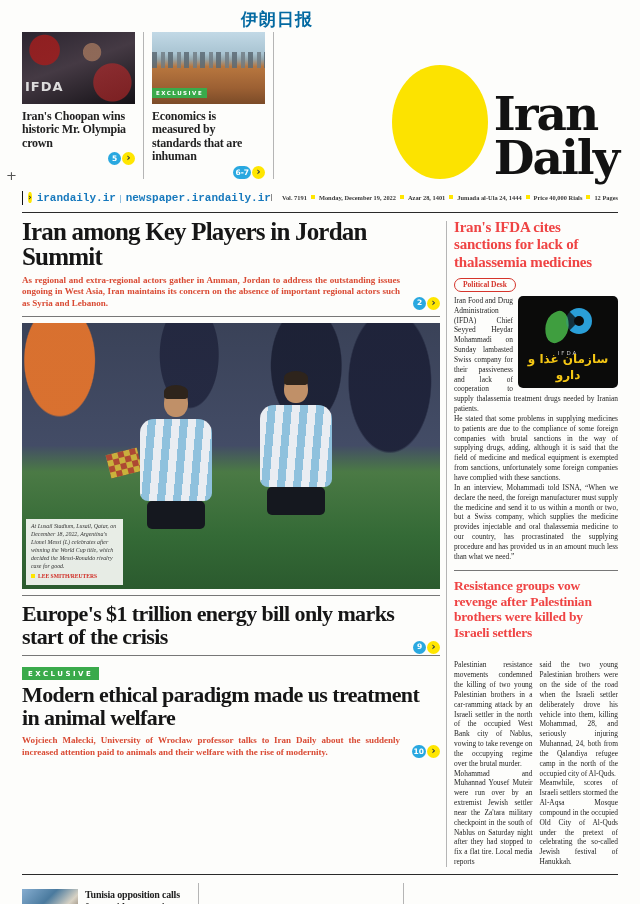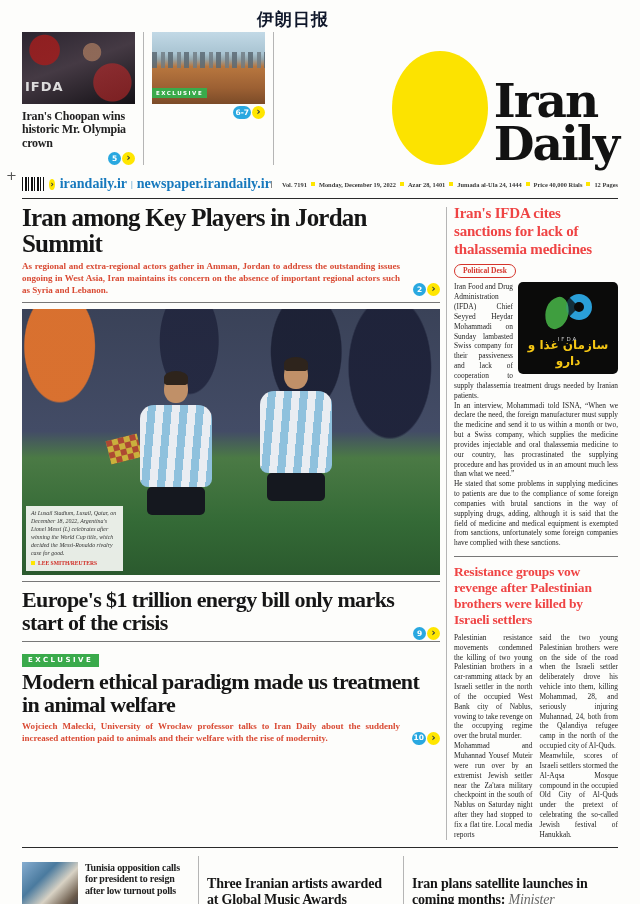--- a/index.html
+++ b/index.html
@@ -6,22 +6,22 @@
   html,body { background:#e8e8e8; }
   .page {
     position:relative; width:640px; height:904px; margin:0 auto;
     background:#fdfdfb; overflow:hidden;
     font-family:"Liberation Serif","DejaVu Serif",serif; color:#222;
     padding:0 22px;
   }
   .reg-mark { position:absolute; left:6px; top:168px; font-size:13px; color:#555; font-family:"DejaVu Sans",sans-serif; }
 
   
-  .cn-title { position:absolute; left:248px; top:8px; width:90px; text-align:center;
-    color:#0f172a; font-size:17px; font-weight:bold; font-family:"DejaVu Sans",sans-serif; letter-spacing:1px; }
+  .cn-title { position:absolute; left:232px; top:8px; width:90px; text-align:center;
+    color:#0369a1; font-size:17px; font-weight:bold; font-family:"DejaVu Sans",sans-serif; letter-spacing:1px; }
   .header-row { display:flex; padding-top:32px; align-items:stretch; }
   .teaser { width:113px; }
   .thumb { width:113px; height:72px; position:relative; overflow:hidden; }
   .thumb-olympia { background:
     radial-gradient(circle at 62% 28%, rgba(150,110,90,.9) 0 10%, rgba(0,0,0,0) 11%),
     radial-gradient(circle at 20% 25%, rgba(160,30,30,.85) 0 14%, rgba(0,0,0,0) 15%),
     radial-gradient(circle at 80% 70%, rgba(190,40,40,.6) 0 18%, rgba(0,0,0,0) 19%),
     linear-gradient(160deg,#2b2530 0%,#453a44 45%,#141116 100%); }
   .thumb-text { position:absolute; left:3px; bottom:10px; color:#efefef; font-weight:bold;
     font-family:"DejaVu Sans",sans-serif; font-size:13px; letter-spacing:1px; opacity:.9; }
@@ -42,21 +42,21 @@
   .vrule-h { width:1px; background:#b5b5b5; margin:0 8px; }
   .logo-block { display:flex; align-items:flex-end; flex:1; justify-content:flex-end; }
   .logo-ball { width:96px; height:114px; border-radius:50%; background:#fce300; margin:0 6px 0 0; }
   .logo-text { font-family:"DejaVu Serif",serif; font-weight:bold; font-size:47px; line-height:0.92;
     letter-spacing:-2px; color:#121212; padding-top:6px; }
   .info-row { display:flex; align-items:center; margin-top:10px; height:18px; }
   .barcode { width:46px; height:14px; background:repeating-linear-gradient(90deg,#111 0 1px,#fff 1px 3px,#111 3px 5px,#fff 5px 6px); margin-right:5px; }
   .mini-arr { width:11px; height:11px; border-radius:50%; background:#ffe600; color:#1c2a4a;
     display:inline-flex; align-items:center; justify-content:center; font-size:8px; font-weight:bold;
     font-family:"DejaVu Sans",sans-serif; margin-right:5px; }
-  .site-link { color:#1779bd; font-weight:bold; font-size:14px; text-decoration:none; font-family:Liberation Serif, serif; }
+  .site-link { color:#1779bd; font-weight:bold; font-size:11px; text-decoration:none; font-family:Liberation Mono, monospace; }
   .site-sep { color:#1779bd; margin:0 4px; font-size:9px; }
   .issue-info { margin-left:auto; border-left:1px solid #888; padding-left:10px;
     font-size:6.4px; font-weight:bold; color:#3a3a3a; display:flex; align-items:center; white-space:nowrap; }
   .issue-info span + span::before { content:""; display:inline-block; width:4px; height:4px;
     background:#ffe600; margin:0 4px 1px 4px; }
   .mast-rule { border-top:1.5px solid #2a2a2a; margin-top:5px; }
 
   
   .main-grid { display:flex; margin-top:6px; }
   .col-left { width:418px; }
@@ -106,21 +106,21 @@
     margin:0 0 3px 5px; position:relative; overflow:hidden; }
   .ifda-motif { position:absolute; left:26px; top:10px; width:48px; height:42px; }
   .ifda-leaf { position:absolute; left:0; top:6px; width:26px; height:30px; background:#3f9e3f;
     border-radius:70% 30% 70% 30%; transform:rotate(-18deg); }
   .ifda-ring { position:absolute; right:0; top:2px; width:26px; height:26px; border:8px solid #2a9fd8;
     border-radius:50%; border-left-color:rgba(42,159,216,.25); }
   .ifda-label { position:absolute; left:0; right:0; top:54px; text-align:center; color:#cfcfcf;
     font-size:5.5px; letter-spacing:2px; font-family:"DejaVu Sans",sans-serif; }
   .ifda-fa { position:absolute; left:0; right:0; bottom:4px; text-align:center; color:#f4c614;
     font-size:12px; font-weight:bold; font-family:"DejaVu Sans",sans-serif; direction:rtl; }
-  .two-cols { display:flex; gap:7px; margin-top:5px; }
+  .two-cols { display:flex; gap:7px; margin-top:19px; }
   .two-cols .tcol { flex:1; }
   .pre { white-space:pre-line; }
 
   
   .section-rule { border-top:1.5px solid #2a2a2a; margin-top:7px; }
   .bottom-grid { display:flex; margin-top:8px; }
   .briefs { width:168px; }
   .brief-item { display:flex; padding:6px 0 7px; }
   .brief-thumb { width:56px; height:46px; flex:none; }
   .bt-tunisia { background:linear-gradient(135deg,#86add0 0%,#4a7a9e 35%,#d8d2c4 60%,#6a5a4a 85%,#3c3c44 100%); }
@@ -149,20 +149,21 @@
       <div class="teaser-foot">
         <span class="pg-badge">5</span>
         <span class="arr-badge">›</span>
       </div>
     </div>
     <div class="vrule-h"></div>
     <div class="teaser">
       <div class="thumb thumb-econ">
         <span class="excl-tag">EXCLUSIVE</span>
       </div>
+      <div class="teaser-title">Economics is measured by standards that are inhuman</div>
       <div class="teaser-foot">
         <span class="pg-badge">6-7</span>
         <span class="arr-badge">›</span>
       </div>
     </div>
     <div class="vrule-h"></div>
     <div class="logo-block">
       <div class="logo-ball"></div>
       <div class="logo-text">
         <span>Iran</span><br>
@@ -247,22 +248,22 @@
       <div class="body-txt">
         <div class="ifda-img">
           <div class="ifda-motif">
             <div class="ifda-leaf"></div>
               <div class="ifda-ring"></div>
           </div>
           <div class="ifda-label">IFDA</div>
           <div class="ifda-fa">سازمان غذا و دارو</div>
         </div>
         <p>Iran Food and Drug Administration (IFDA) Chief Seyyed Heydar Mohammadi on Sunday lambasted Swiss company for their passiveness and lack of cooperation to supply thalassemia treatment drugs needed by Iranian patients.</p>
+        <p>He stated that some problems in supplying medicines to patients are due to the compliance of some foreign companies with brutal sanctions in the way of supplying drugs, adding, although it is said that the field of medicine and medical equipment is exempted from sanctions, unfortunately some foreign companies have complied with these sanctions.</p>
         <p>In an interview, Mohammadi told ISNA, “When we declare the need, the foreign manufacturer must supply the medicine and send it to us within a month or two, but a Swiss company, which supplies the medicine provides injectable and oral thalassemia medicine to our country, has procrastinated the supplying procedure and has provided us in an amount much less than what we need.”</p>
-        <p>He stated that some problems in supplying medicines to patients are due to the compliance of some foreign companies with brutal sanctions in the way of supplying drugs, adding, although it is said that the field of medicine and medical equipment is exempted from sanctions, unfortunately some foreign companies have complied with these sanctions.</p>
       </div>
       <div class="thin-rule" style="margin:8px 0 7px"></div>
       <div class="art-headline" style="font-size:13.5px">Resistance groups vow revenge after Palestinian brothers were killed by Israeli settlers</div>
       <div class="two-cols">
         <div class="tcol body-txt pre">Palestinian resistance movements condemned the killing of two young Palestinian brothers in a car-ramming attack by an Israeli settler in the north of the occupied West Bank city of Nablus, vowing to take revenge on the occupying regime over the brutal murder.
 Mohammad and Muhannad Yousef Muteir were run over by an extremist Jewish settler near the Za'tara military checkpoint in the south of Nablus on Saturday night after they had stopped to fix a flat tire. Local media reports</div>
         <div class="tcol body-txt pre">said the two young Palestinian brothers were on the side of the road when the Israeli settler deliberately drove his vehicle into them, killing Mohammad, 28, and seriously injuring Muhannad, 24, both from the Qalandiya refugee camp in the north of the occupied city of Al-Quds.
 Meanwhile, scores of Israeli settlers stormed the Al-Aqsa Mosque compound in the occupied Old City of Al-Quds under the pretext of celebrating the so-called Jewish festival of Hanukkah.</div>
       </div>
     </div>

